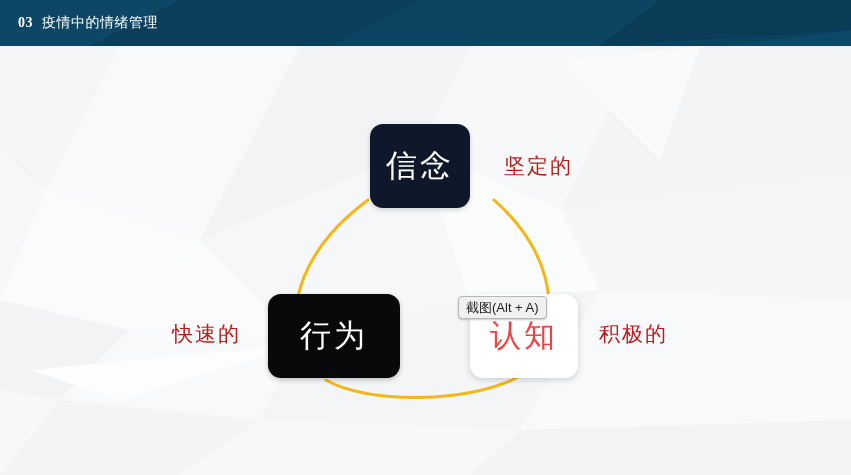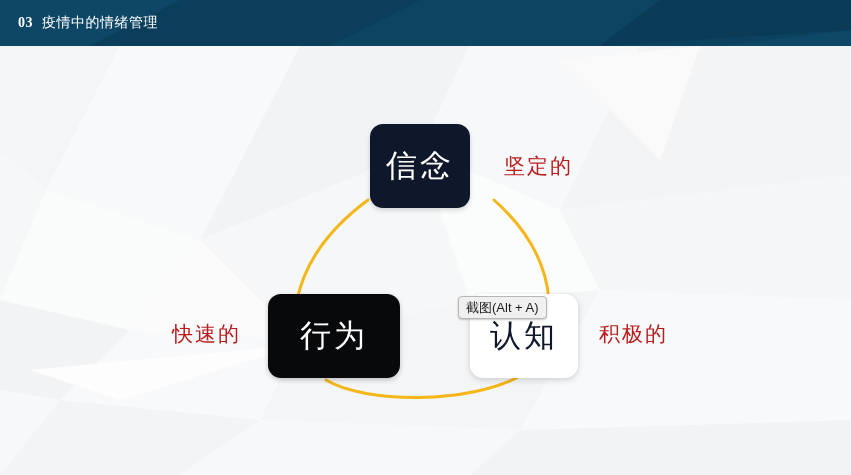--- a/index.html
+++ b/index.html
@@ -138,21 +138,21 @@
   #node-behavior .node-label { color: #ffffff; text-align: center; }
 
   #node-cognition {
     left: 470px;
     top: 294px;
     width: 108px;
     height: 84px;
     background: #ffffff;
     box-shadow: 0 2px 6px rgba(0,0,0,0.17);
   }
-  #node-cognition .node-label { color: #0f172a; }
+  #node-cognition .node-label { color: #ef4444; }
 
   
   .side-label {
     position: absolute;
     z-index: 3;
     font-size: 21px;
     line-height: 30px;
     color: #b91c1c;
     letter-spacing: 2px;
     white-space: nowrap;

